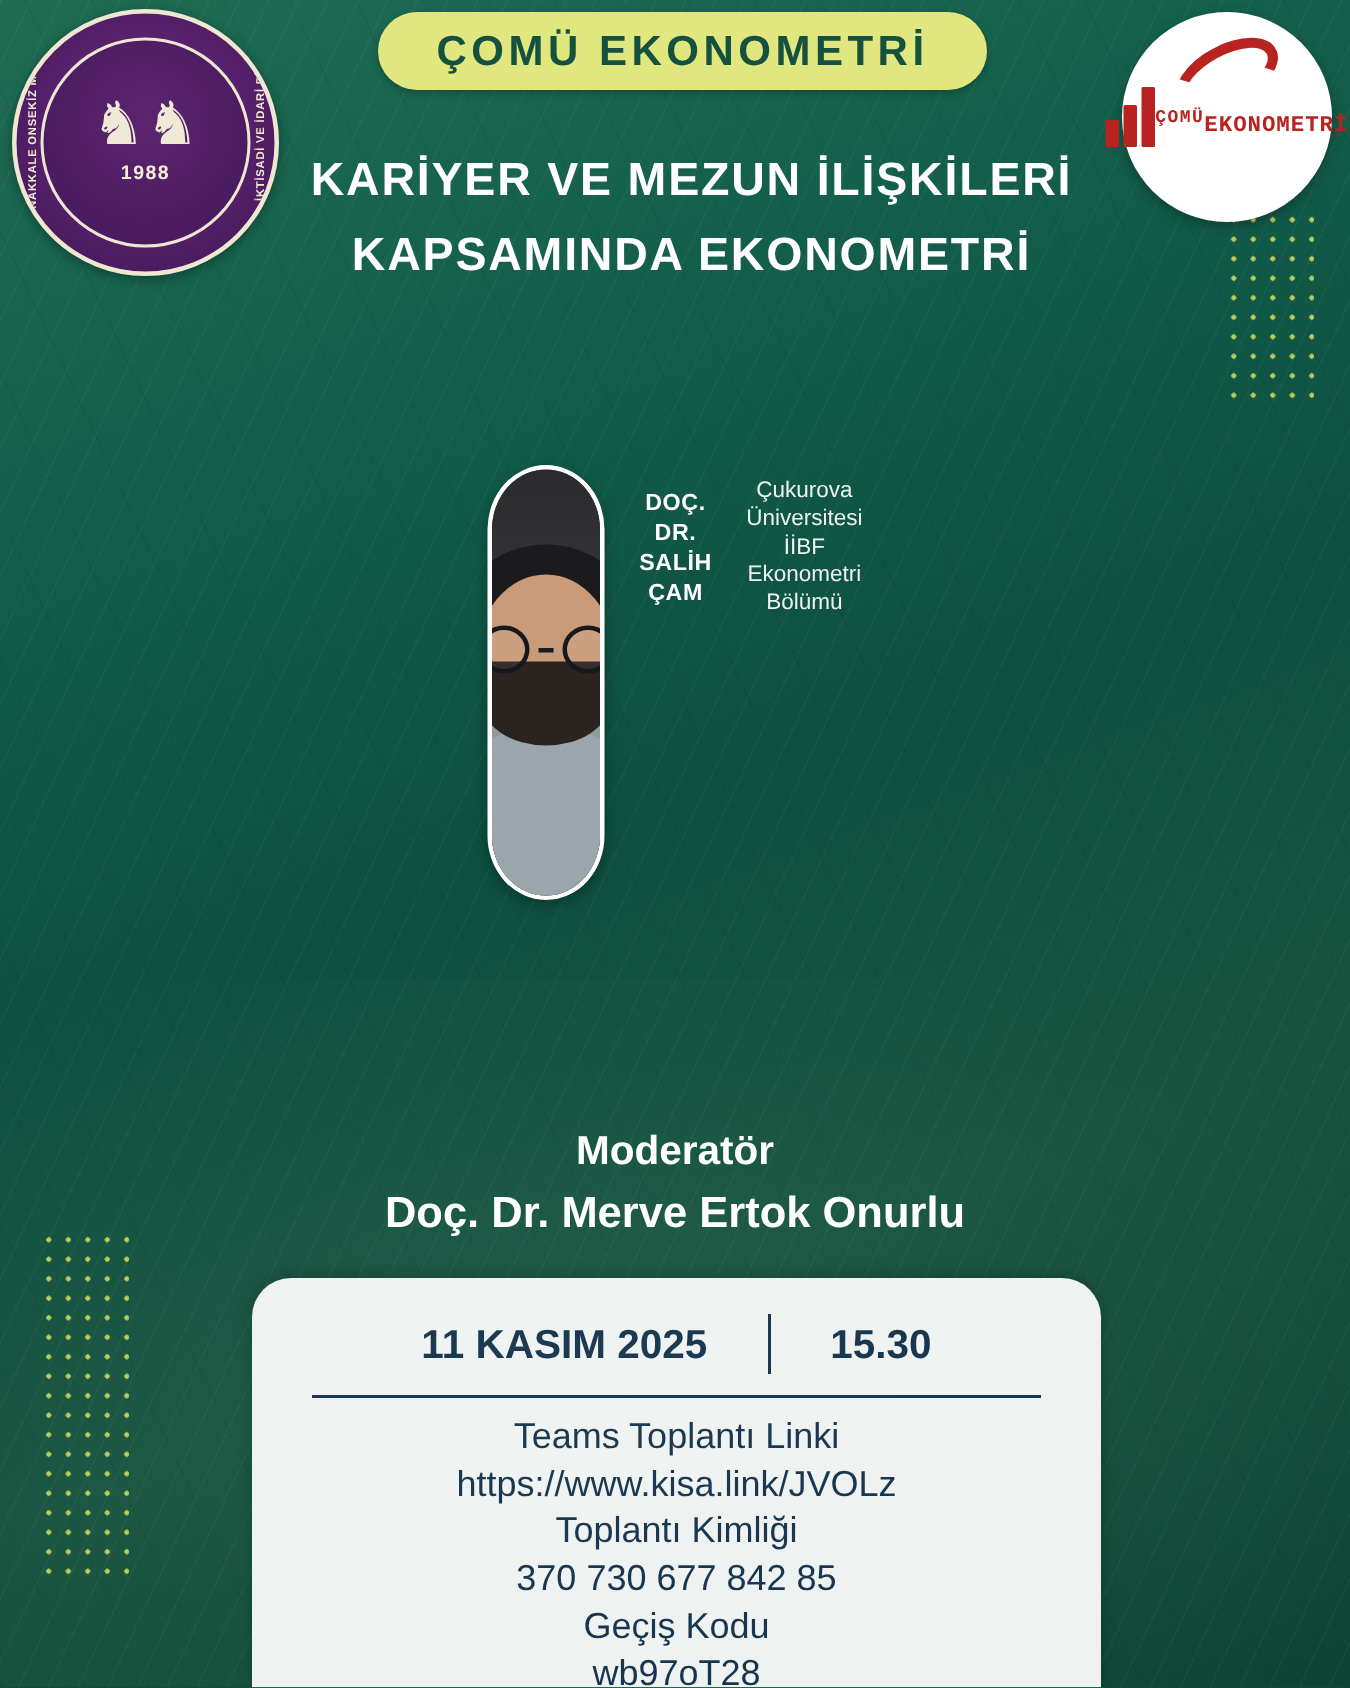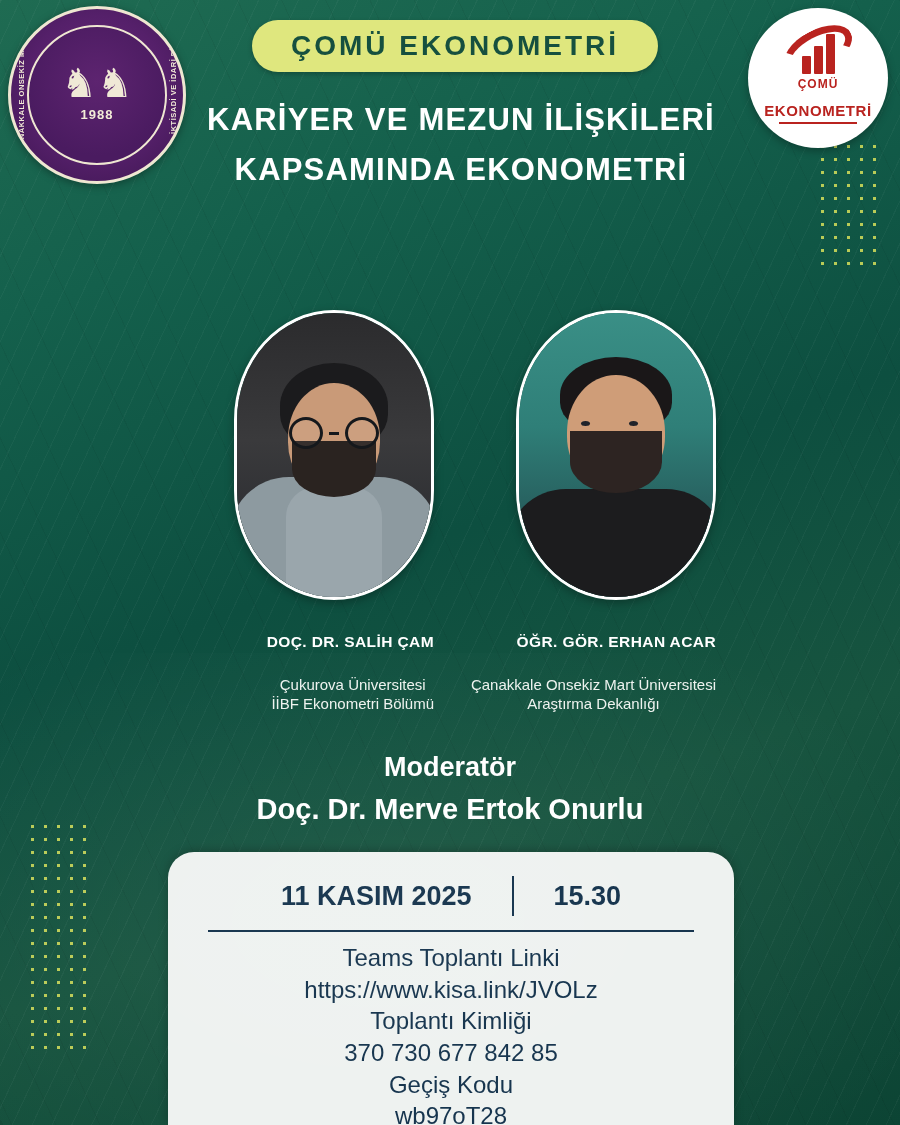--- a/index.html
+++ b/index.html
@@ -76,39 +76,40 @@
     text-align: center;
   }
   .uni-emblem { font-size: 40px; color: #f0e9d6; line-height: 1; margin-top: -6px; }
   .uni-year { color: #f3ecd8; font-size: 13px; font-weight: bold; letter-spacing: 1px; margin-top: 4px; }
 
   
   .econ-badge {
     position: absolute; right: 12px; top: 8px;
     width: 140px; height: 140px; border-radius: 50%;
     background: #ffffff;
-    display: flex; flex-direction: column; align-items: center; justify-content: center;
+    display: flex; flex-direction: row; align-items: center; justify-content: center;
     box-shadow: 0 3px 9px rgba(0,0,0,.3);
+    font-family: Liberation Mono, monospace;
   }
   .econ-bars { display: flex; align-items: flex-end; gap: 3px; height: 42px; margin-bottom: 3px; }
   .econ-bars i { display: block; width: 9px; background: #b9231f; border-radius: 1px; }
   .econ-arc {
     position: absolute; top: 22px; left: 50%; transform: translateX(-50%);
     width: 74px; height: 40px;
     border: 7px solid #b9231f; border-bottom-color: transparent;
     border-left-color: transparent; border-radius: 50%;
     transform: translateX(-50%) rotate(-28deg);
   }
   .econ-l1 { color: #b9231f; font-size: 12px; font-weight: bold; letter-spacing: 1px; }
   .econ-l2 { color: #b9231f; font-size: 15px; font-weight: bold; letter-spacing: .6px; margin-top: 11px; }
   .econ-underline { width: 78px; height: 2px; background: #b9231f; margin-top: 3px; }
 
   
   .pill {
-    position: absolute; left: 252px; top: 20px;
+    position: absolute; left: 252px; top: 8px;
     width: 406px; height: 52px;
     background: #dfe77e; border-radius: 26px;
     display: flex; align-items: center; justify-content: center;
     box-shadow: 0 2px 5px rgba(0,0,0,.25);
   }
   .pill span {
     color: #16503f; font-size: 28px; font-weight: bold; letter-spacing: 3px;
   }
   .head-line {
     position: absolute; left: 11px; width: 900px; text-align: center;
@@ -118,21 +119,21 @@
   .head-2 { top: 152px; font-size: 31px; }
   .head-3 {
     top: 200px; font-size: 37px; color: #dfe77e; letter-spacing: 1.5px;
   }
 
   
   .speakers {
     position: absolute; left: 0; top: 310px; width: 900px;
     display: flex; justify-content: center; gap: 32px;
   }
-  .speaker { width: 250px; display: flex; flex-direction: column; align-items: flex-end; gap: 16px; }
+  .speaker { width: 250px; display: flex; align-items: flex-start; gap: 16px; }
   .photo-frame {
     width: 200px; height: 290px;
     border-radius: 100px / 110px;
     border: 3px solid #ffffff;
     overflow: hidden;
     position: relative;
     box-shadow: 0 3px 10px rgba(0,0,0,.3);
   }
   .photo { position: absolute; inset: 0; }
 
@@ -252,35 +253,20 @@
               <i></i>
           </div>
         </div>
       </div>
       <div class="sp-name">DOÇ. DR. SALİH ÇAM</div>
       <div class="sp-aff" style="white-space:pre-line">Çukurova Üniversitesi
 İİBF Ekonometri Bölümü</div>
     </div>
 
 
-    <div class="speaker">
-      <div class="photo-frame">
-        <div class="photo p3">
-          <div class="body" style="bottom:0;width:220px;height:108px;background:#1c1c1e;"></div>
-          <div class="hair" style="top:44px;width:112px;height:76px;background:#1a1718;"></div>
-          <div class="face" style="top:62px;width:98px;height:114px;background:#cf9d78;"></div>
-          <div class="beard" style="top:118px;width:92px;height:62px;background:#2d2422;"></div>
-          <div class="eye" style="top:108px;left:62px;"></div>
-          <div class="eye" style="top:108px;left:110px;"></div>
-        </div>
-      </div>
-      <div class="sp-name">ÖĞR. GÖR. ERHAN ACAR</div>
-      <div class="sp-aff" style="white-space:pre-line">Çanakkale Onsekiz Mart Üniversitesi
-Araştırma Dekanlığı</div>
-    </div>
 
   </div>
 
   <div class="mod-label">Moderatör</div>
   <div class="mod-name">Doç. Dr. Merve Ertok Onurlu</div>
 
   <div class="card">
     <div class="card-top">
       <span>11 KASIM 2025</span>
       <span class="card-div"></span>

